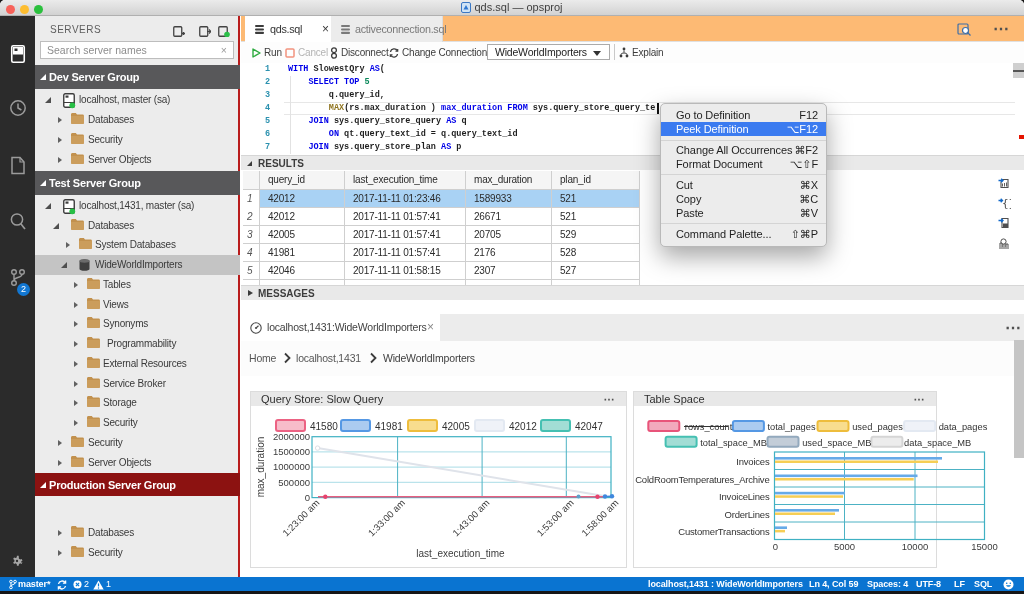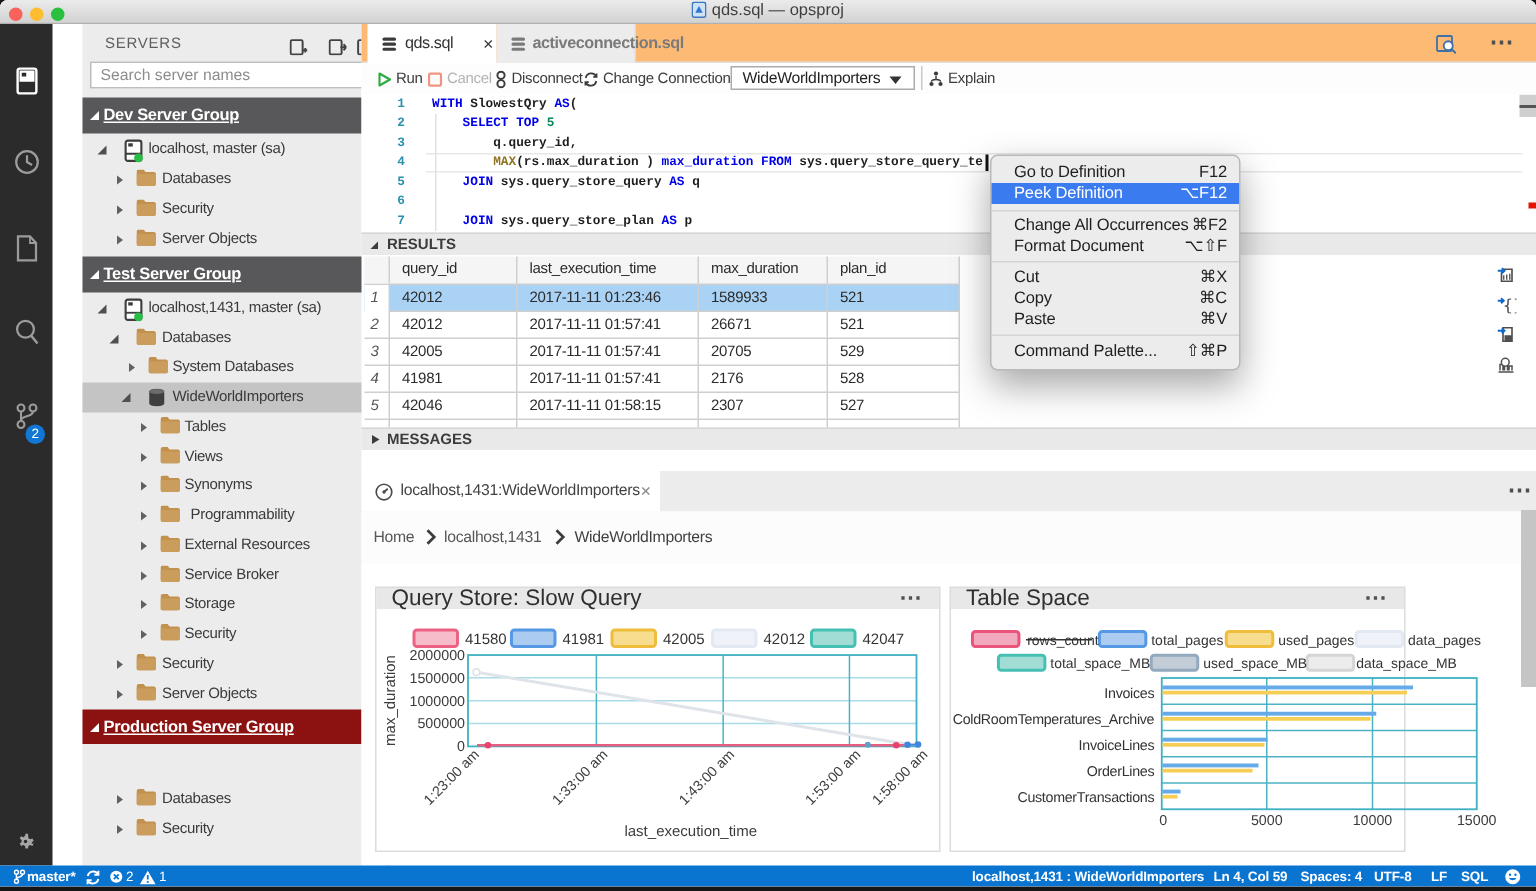--- a/index.html
+++ b/index.html
@@ -10,62 +10,62 @@
   
   #titlebar { position:absolute; left:0; top:0; width:1024px; height:16px;
     background:linear-gradient(#ebebeb,#d2d2d2); border-bottom:1px solid #b0b0b0; }
   .tl { position:absolute; top:5px; width:9px; height:9px; border-radius:50%; }
   #title { position:absolute; top:1px; width:100%; text-align:center; font-size:11px; color:#3f3f3f; }
 
   
   #actbar { position:absolute; left:0; top:16px; width:35px; height:561px; background:#2b2b2b; }
 
   
-  #sidebar { position:absolute; left:35px; top:16px; width:205px; height:561px; background:#ececec; border-right:2px solid #b91c1c;margin-left:20px; }
+  #sidebar { position:absolute; left:35px; top:16px; width:205px; height:561px; background:#ececec; border-right:2px solid #b91c1c; }
   #sbtitle { position:absolute; left:15px; top:8px; font-size:10px; letter-spacing:0.5px; color:#5e5e5e; }
   #searchbox { position:absolute; left:5px; top:25px; width:194px; height:18px; background:#fff; border:1px solid #bdbdbd; font-size:10.5px; color:#8d8d8d; line-height:17px; padding-left:6px; }
   .band { position:absolute; left:0; width:205px; height:24px; background:#58585a; color:#fff; font-size:11px; letter-spacing:-0.2px; font-weight:bold; line-height:24px; }
   .band .ar { position:absolute; left:5px; top:9px; width:0; height:0;
     border-bottom:6px solid #fff; border-left:6px solid transparent; }
-  .band span { position:absolute; left:14px;text-decoration:underline; }
+  .band span { position:absolute; left:14px; }
   .trow { position:absolute; left:0; width:205px; height:20px; font-size:10px; letter-spacing:-0.2px; color:#3a3a3a; line-height:20px; white-space:nowrap; }
   .trow.sel { background:#c4c4c4; }
   .tw-c { position:absolute; top:7px; width:0; height:0; border-left:4px solid #616161; border-top:3.5px solid transparent; border-bottom:3.5px solid transparent; } 
   .tw-e { position:absolute; top:7px; width:0; height:0; border-bottom:6px solid #4f4f4f; border-left:6px solid transparent; } 
   .ticon { position:absolute; top:3px; }
   .tlabel { position:absolute; top:0; }
 
   
   #main { position:absolute; left:241px; top:16px; width:783px; height:561px; background:#fff; }
 
   #tabbar { position:absolute; left:0; top:0; width:783px; height:26px; background:#fdba74; border-bottom:1px solid #e0e0e0; }
   .tab { position:absolute; top:0; height:26px; font-size:10.8px; letter-spacing:-0.3px; line-height:26px; }
   #tab1 { left:4px; width:86px; height:27px; background:#fff; color:#333; }
-  #tab2 { left:90px; width:93px; background:#ececec; color:#7a7a7a; border-right:1px solid #dcdcdc;font-weight:bold; }
+  #tab2 { left:90px; width:112px; background:#ececec; color:#7a7a7a; border-right:1px solid #dcdcdc; }
 
   #toolbar { position:absolute; left:0; top:26px; width:783px; height:21px; background:#fdfdfd; font-size:10px; letter-spacing:-0.2px; color:#3c3c3c; }
   .tbit { position:absolute; top:0; height:21px; line-height:21px; white-space:nowrap; }
 
   #editor { position:absolute; left:0; top:47px; width:783px; height:92px; background:#fff; overflow:hidden; }
   .cl { position:absolute; left:0; width:783px; height:13px; font-family:"Liberation Mono",monospace; font-size:8.5px; font-weight:bold; line-height:13px; white-space:pre; }
   .lnum { position:absolute; width:29px; text-align:right; color:#2b91af; font-weight:bold; }
   .ctext { position:absolute; left:47px; color:#1e1e1e; }
   .kw { color:#0000e8; }
   .fn { color:#8f741f; }
   .nm { color:#09885a; }
 
   
   .secband { position:absolute; left:0; width:783px; height:15px; background:#e9e9e9; border-top:1px solid #d6d6d6; font-size:10px; font-weight:bold; color:#3c3c3c; line-height:15px; }
   #grid { position:absolute; left:2px; top:155px; width:402px; height:125px; font-size:10px; letter-spacing:-0.2px; color:#2b2b2b; }
   .gr { position:absolute; left:0; width:397px; height:18px; background:#fff; border-bottom:1px solid #cfcfcf; }
   .gc { position:absolute; top:0; height:18px; line-height:18px; padding-left:8px; border-right:1px solid #cfcfcf; }
 
   
   .panel { position:absolute; background:#fff; border:1px solid #dcdcdc; }
-  .phead { position:absolute; left:0; top:0; width:100%; height:14px; background:#e8e8e8; font-size:15px; color:#2f2f2f; line-height:14px; }
+  .phead { position:absolute; left:0; top:0; width:100%; height:14px; background:#e8e8e8; font-size:11px; color:#2f2f2f; line-height:14px; }
   .dots { position:absolute; letter-spacing:1.5px; font-weight:bold; color:#4f4f4f; }
 
   
   #statusbar { position:absolute; left:0; top:577px; width:1024px; height:14px; background:#0a74d1; color:#fff; font-size:9px; letter-spacing:-0.1px; line-height:14px; }
   .sbit { position:absolute; top:0; height:14px; line-height:14.5px; white-space:nowrap; }
 
   
   #cmenu { position:absolute; left:660px; top:103px; width:167px; height:144px; background:#ececec; border:1px solid #b9b9b9; border-radius:5px; box-shadow:0 10px 25px rgba(0,0,0,0.35); font-size:11px; letter-spacing:-0.1px; color:#1f1f1f; z-index:50; }
   .mi { position:absolute; left:0; width:100%; height:14px; line-height:14px; }
   .mi .lab { position:absolute; left:15px; }
@@ -382,21 +382,21 @@
     </div>
 
     <div id="editor">
       <div class="abs" style="left:43px;top:39px;width:731px;height:13px;border-top:1px solid #e7e7e7;border-bottom:1px solid #e7e7e7;"></div>
       <div class="abs" style="left:49px;top:13px;width:1px;height:78px;background:#e2e2e2;"></div>
       <div class="cl" style="top:0;"><span class="lnum">1</span><span class="ctext"><span class="kw">WITH</span> SlowestQry <span class="kw">AS</span>(</span></div>
       <div class="cl" style="top:13px;"><span class="lnum">2</span><span class="ctext">    <span class="kw">SELECT TOP</span> <span class="nm">5</span></span></div>
       <div class="cl" style="top:26px;"><span class="lnum">3</span><span class="ctext">        q.query_id,</span></div>
       <div class="cl" style="top:39px;"><span class="lnum">4</span><span class="ctext">        <span class="fn">MAX</span>(rs.max_duration ) <span class="kw">max_duration FROM</span> sys.query_store_query_te</span></div>
       <div class="cl" style="top:52px;"><span class="lnum">5</span><span class="ctext">    <span class="kw">JOIN</span> sys.query_store_query <span class="kw">AS</span> q</span></div>
-      <div class="cl" style="top:65px;"><span class="lnum">6</span></div>
+      <div class="cl" style="top:65px;"><span class="lnum">6</span><span class="ctext">        <span class="kw">ON</span> qt.query_text_id = q.query_text_id</span></div>
       <div class="cl" style="top:78px;"><span class="lnum">7</span><span class="ctext">    <span class="kw">JOIN</span> sys.query_store_plan <span class="kw">AS</span> p</span></div>
       <div class="abs" style="left:416px;top:40px;width:1.5px;height:11px;background:#111;"></div>
 
       <div class="abs" style="left:772px;top:0;width:11px;height:15px;background:#cfcfcf;"></div>
       <div class="abs" style="left:772px;top:6.5px;width:11px;height:2px;background:#555;"></div>
       <div class="abs" style="left:778px;top:72px;width:5px;height:4px;background:#e51400;"></div>
     </div>
 
     <div class="secband" style="top:139px;">
         <span style="position:absolute;left:6px;top:5px;width:0;height:0;border-bottom:5.5px solid #3c3c3c;border-left:5.5px solid transparent;"></span>

